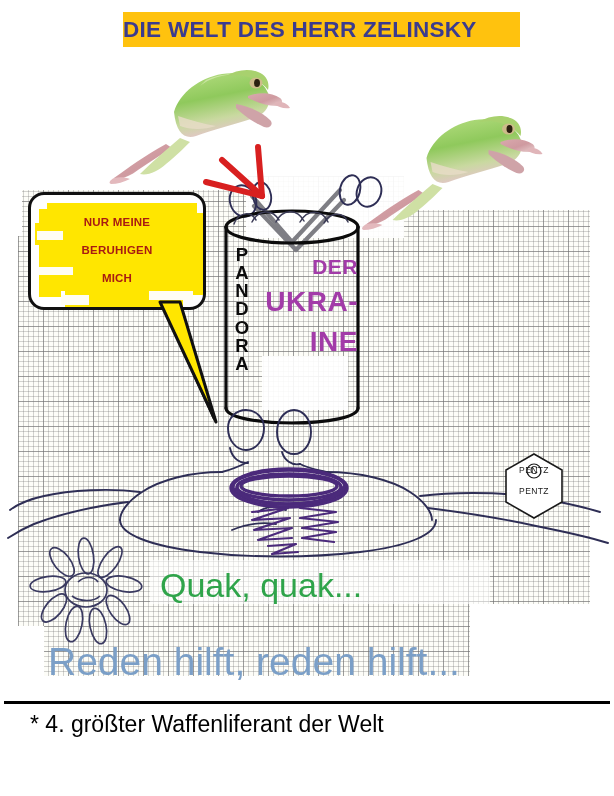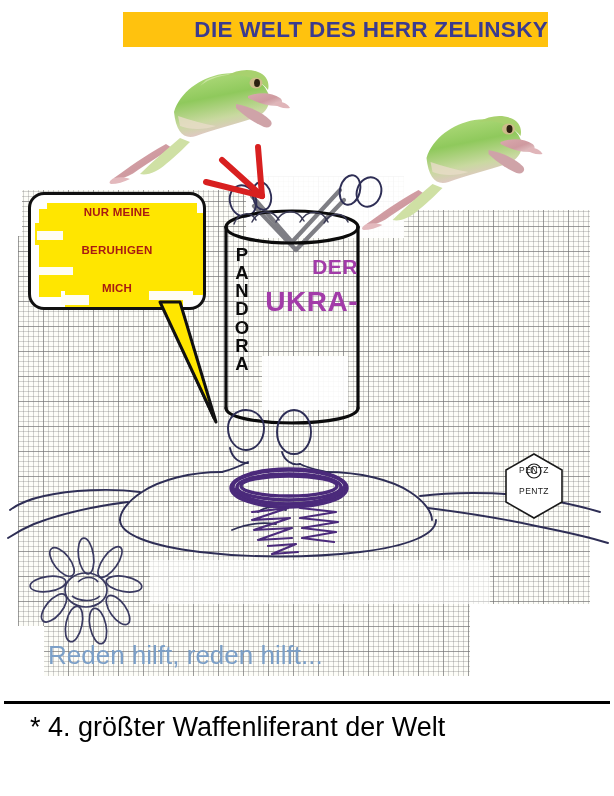--- a/index.html
+++ b/index.html
@@ -20,38 +20,38 @@
       repeating-linear-gradient(to bottom, rgba(120,120,120,.32) 0 1px, transparent 1px 2px, rgba(120,120,120,0) 2px 5px),
       repeating-linear-gradient(to right, rgba(95,95,95,.50) 0 1px, transparent 1px 25px),
       repeating-linear-gradient(to bottom, rgba(95,95,95,.50) 0 1px, transparent 1px 25px);
     background-size:5px 5px,5px 5px,25px 25px,25px 25px;
   }
   .paper-mask{position:absolute;background:#ffffff;}
 
   
   .title-bar{
     position:absolute;left:123px;top:12px;width:397px;height:35px;
-    background:#FFC20E;display:flex;align-items:center;justify-content:flex-end;padding-left:28px;
+    background:#FFC20E;display:flex;align-items:center;justify-content:flex-start;
   }
   .title-bar span{
     color:#3B3B8F;font-weight:bold;font-size:22.5px;letter-spacing:.3px;
     white-space:nowrap;font-family:"Liberation Sans",sans-serif;
   }
 
   
   .bubble-wrap{position:absolute;left:28px;top:192px;width:178px;height:118px;}
   .bubble{
     position:absolute;inset:0;
     border:3px solid #111;border-radius:16px;background:#ffffff;
     overflow:hidden;
   }
   .hl{position:absolute;background:#FFE600;}
   .bubble-text{
     position:absolute;inset:0;display:flex;flex-direction:column;
-    align-items:center;justify-content:center;gap:20px;
+    align-items:center;justify-content:center;gap:10px;
     color:#A81B12;font-weight:bold;font-size:11.5px;letter-spacing:.2px;
     text-align:center;z-index:4;
   }
   .bubble-text div{line-height:1.55;white-space:nowrap;}
   .bt-big{font-size:12.2px;}
 
   
   .jar{position:absolute;left:224px;top:222px;width:136px;height:192px;}
   .pandora{
     position:absolute;left:6px;top:24px;width:24px;
@@ -66,27 +66,27 @@
   }
   .ukraine .small{font-size:28px;}
 
   
   .quak{
     position:absolute;left:160px;top:566px;
     color:#2FA44A;font-size:34px;font-weight:normal;white-space:nowrap;
   }
   .reden{
     position:absolute;left:48px;top:640px;
-    color:#7B9FC7;font-size:26px;font-weight:normal;white-space:nowrap;
+    color:#7B9FC7;font-size:39px;font-weight:normal;white-space:nowrap;
   }
 
   
   .divider{position:absolute;left:4px;top:701px;width:606px;height:3px;background:#000;}
   .footer{position:absolute;left:30px;top:708px;width:560px;color:#000;}
-  .footer div{font-size:27px;line-height:1.47;white-space:nowrap;}
+  .footer div{font-size:23px;line-height:1.47;white-space:nowrap;}
 
   
   .stamp{position:absolute;left:503px;top:452px;width:62px;height:68px;}
   .stamp .lines{
     position:absolute;inset:0;display:flex;flex-direction:column;
     align-items:center;gap:10px;padding-top:13px;
     box-sizing:border-box;
   }
   .stamp .lines span{font-size:8.5px;color:#1a1a1a;letter-spacing:.4px;line-height:1.35;}
   .stamp .copy{
@@ -297,35 +297,37 @@
       <span>A</span>
       <span>N</span>
       <span>D</span>
       <span>O</span>
       <span>R</span>
       <span>A</span>
     </div>
     <div class="ukraine">
       <div>DER</div>
       <div class="small">UKRA-</div>
+      <div class="small">INE</div>
     </div>
   </div>
 
   <div class="stamp">
     <svg style="position:absolute;inset:0;" width="62" height="68" viewBox="0 0 62 68">
       <polygon points="31,2 59,18 59,50 31,66 3,50 3,18" fill="#ffffff" stroke="#1a1a1a" stroke-width="1.6"></polygon>
       <circle cx="31" cy="19" r="7" fill="none" stroke="#1a1a1a" stroke-width="1.2"></circle>
     </svg>
     <div class="copy">C</div>
     <div class="lines">
       <span>PENTZ</span>
       <span>PENTZ</span>
     </div>
   </div>
 
+  <div class="quak">Quak, quak...</div>
   <div class="reden">Reden hilft, reden hilft...</div>
 
   <div class="divider"></div>
   <div class="footer">
     <div>* 4. größter Waffenliferant der Welt</div>
   </div>
 
 </div>
 
 </body></html>

